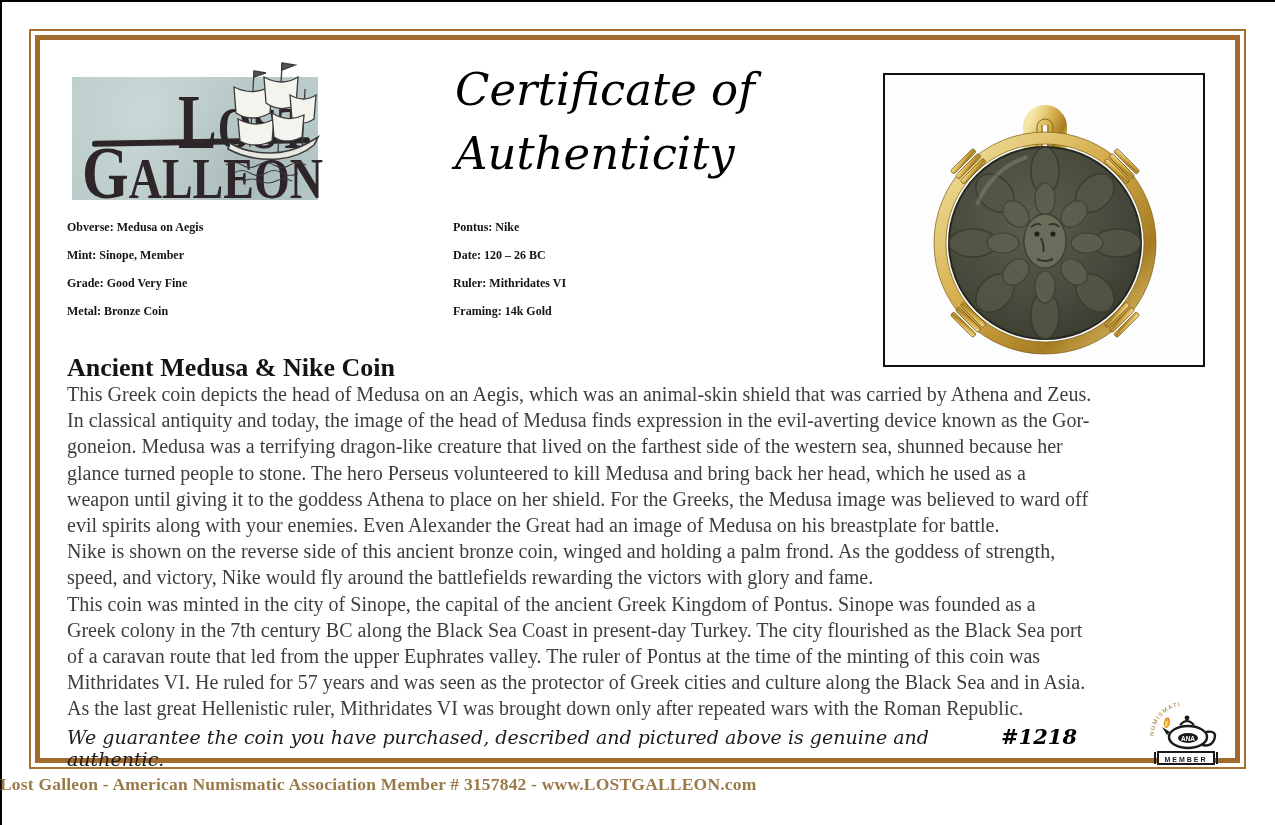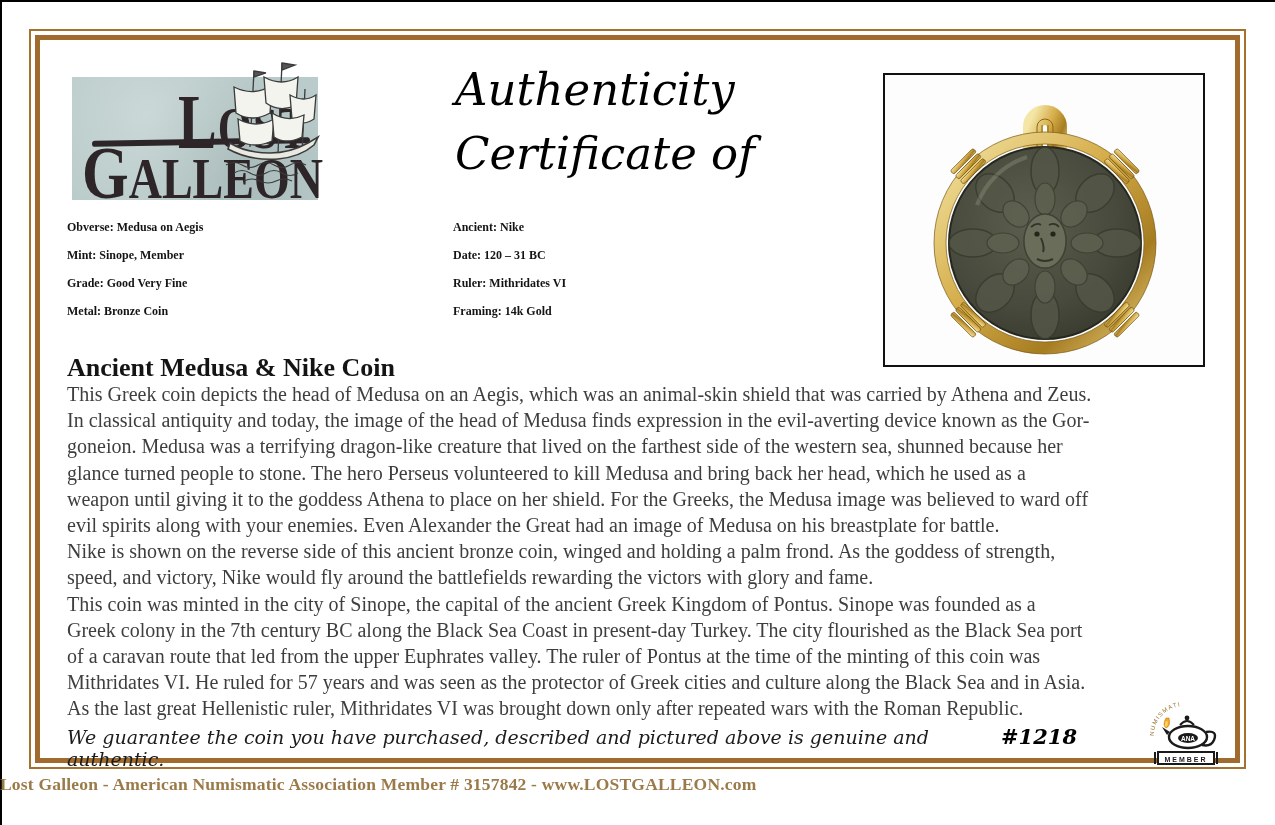--- a/index.html
+++ b/index.html
@@ -90,22 +90,22 @@
           <path d="M8,88 Q30,100 58,98 Q80,96 94,84 L98,76 L88,82 Q70,92 50,92 Q26,92 10,82 Z" fill="#e9e9e2" stroke-width="1.6"></path>
           <path d="M6,104 q8,-5 16,0 q8,5 16,0 q8,-5 16,0 q8,5 16,0 q8,-5 16,0" stroke-width="1.1"></path>
           <path d="M14,112 q8,-5 16,0 q8,5 16,0 q8,-5 16,0 q8,5 16,0" stroke-width="1.1"></path>
           <path d="M24,120 q8,-4 16,0 q8,4 16,0 q8,-4 16,0" stroke-width="1.1"></path>
         </g>
       </svg>
     </div>
   </div>
 
   <div class="title">
+    <div>Certificate of</div>
     <div>Authenticity</div>
-    <div>Certificate of</div>
   </div>
 
   <div class="coin-figure">
     <svg width="318" height="290" viewBox="0 0 318 290">
       <defs>
         <linearGradient id="goldG" x1="0" y1="0" x2="1" y2="1">
           <stop offset="0" stop-color="#f4e6a6"></stop>
           <stop offset="0.45" stop-color="#d4ab47"></stop>
           <stop offset="0.75" stop-color="#a67c21"></stop>
           <stop offset="1" stop-color="#e8cf7f"></stop>
@@ -173,22 +173,22 @@
     </svg>
   </div>
 
   <div class="details details-left">
     <div>Obverse: Medusa on Aegis</div>
     <div>Mint: Sinope, Member</div>
     <div>Grade: Good Very Fine</div>
     <div>Metal: Bronze Coin</div>
   </div>
   <div class="details details-right">
-    <div>Ancient: Nike</div>
-    <div>Date: 120 – 31 BC</div>
+    <div>Pontus: Nike</div>
+    <div>Date: 120 – 26 BC</div>
     <div>Ruler: Mithridates VI</div>
     <div>Framing: 14k Gold</div>
   </div>
 
   <div class="body-heading">Ancient Medusa &amp; Nike Coin</div>
   <div class="body-text">This Greek coin depicts the head of Medusa on an Aegis, which was an animal-skin shield that was carried by Athena and Zeus.
 In classical antiquity and today, the image of the head of Medusa finds expression in the evil-averting device known as the Gor-
 goneion. Medusa was a terrifying dragon-like creature that lived on the farthest side of the western sea, shunned because her
 glance turned people to stone. The hero Perseus volunteered to kill Medusa and bring back her head, which he used as a
 weapon until giving it to the goddess Athena to place on her shield. For the Greeks, the Medusa image was believed to ward off

